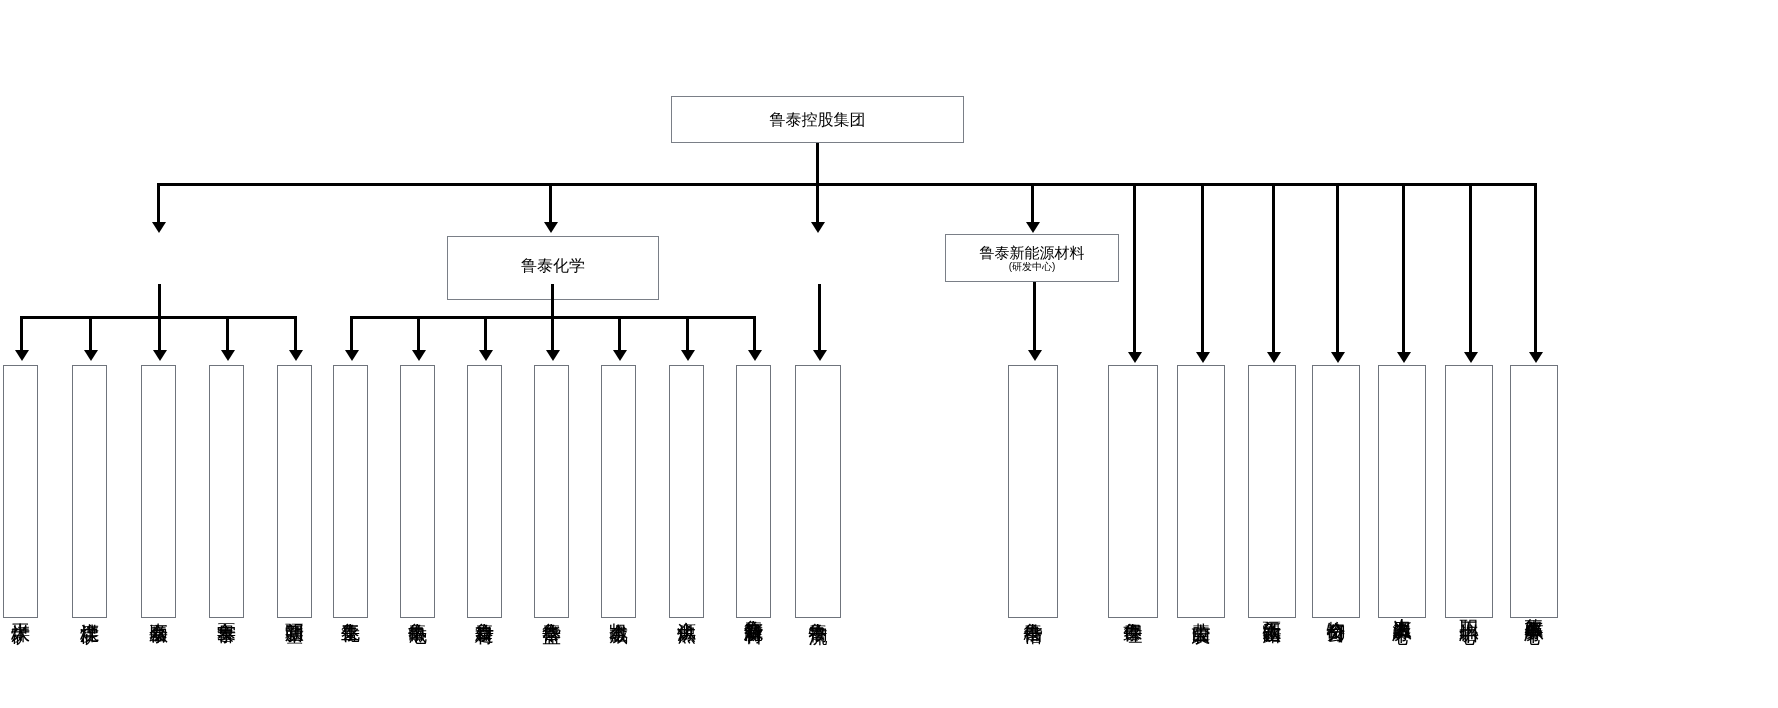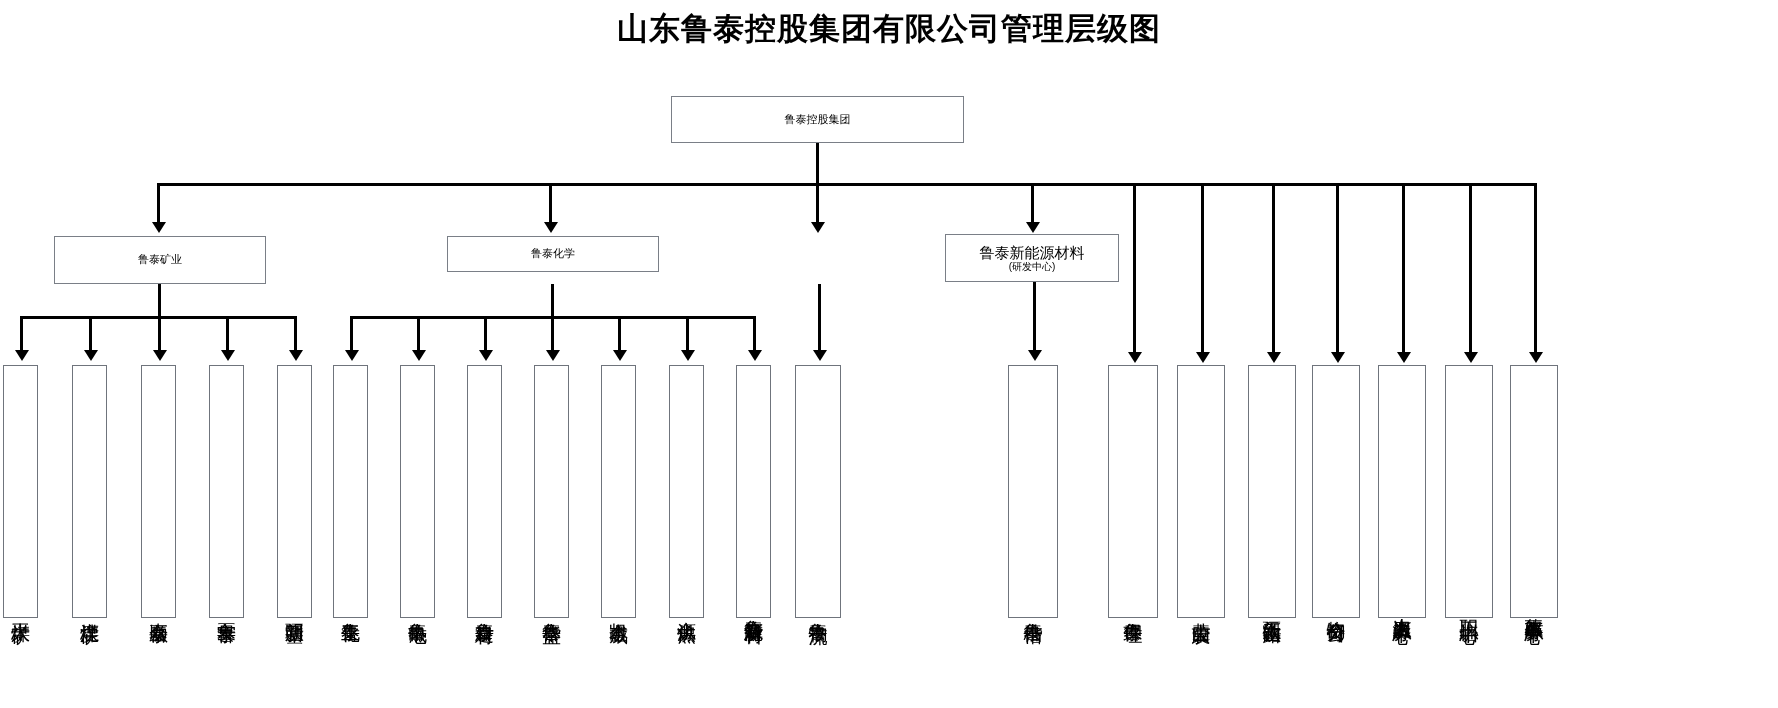--- a/index.html
+++ b/index.html
@@ -8,21 +8,21 @@
   #canvas{position:absolute;left:0;top:0;width:1778px;height:708px;}
 
   .title{position:absolute;left:0;top:8px;width:1778px;text-align:center;
          font-family:"DejaVu Serif","Liberation Serif",serif;
          font-weight:bold;font-size:31px;letter-spacing:1px;color:#000;}
 
   .node{position:absolute;box-sizing:border-box;background:#ffffff;
         border:1px solid #7a7f87;display:flex;align-items:center;
         justify-content:center;text-align:center;color:#000;}
 
-  .node.h{font-size:11px;line-height:1.2;}
+  .node.h{font-size:16px;line-height:1.2;}
   .node.h.small{font-size:15px;}
   .node.two{flex-direction:column;line-height:1.15;}
   .node.two .l2{font-size:10px;}
 
   
   .leaf{position:absolute;box-sizing:border-box;background:#ffffff;
         border:1px solid #6f747c;display:flex;align-items:flex-end;
         justify-content:center;padding-bottom:6px;}
   .vtext{writing-mode:vertical-rl;text-orientation:upright;
          font-size:19px;line-height:1.04;letter-spacing:1px;
@@ -32,21 +32,20 @@
   .vline{position:absolute;background:#000;width:3px;}
   .arrow{position:absolute;width:0;height:0;
          border-left:7px solid transparent;border-right:7px solid transparent;
          border-top:11px solid #000;}
 </style>
 </head>
 <body>
 
 <div id="canvas">
 
-  <div class="title">山东鲁泰控股集团有限公司管理层级图</div>
 
   <div class="node h" style="left:671px;top:96px;width:293px;height:47px;">
     <span>鲁泰控股集团</span>
   </div>
 
   <div class="vline" style="left:816px;top:143px;height:42px;"></div>
 
   <div class="hline" style="left:157px;top:183px;width:1380px;"></div>
 
   <div class="vline" style="left:157px;top:183px;height:44px;"></div>
@@ -75,25 +74,22 @@
 
   <div class="vline" style="left:1402px;top:183px;height:174px;"></div>
   <div class="arrow" style="left:1397px;top:352px;"></div>
 
   <div class="vline" style="left:1469px;top:183px;height:174px;"></div>
   <div class="arrow" style="left:1464px;top:352px;"></div>
 
   <div class="vline" style="left:1534px;top:183px;height:174px;"></div>
   <div class="arrow" style="left:1529px;top:352px;"></div>
 
-  <div class="node h" style="left:54px;top:236px;width:212px;height:48px;">
-    <span>鲁泰矿业</span>
-  </div>
-
-  <div class="node h" style="left:447px;top:236px;width:212px;height:36px;">
+
+  <div class="node h" style="left:447px;top:236px;width:212px;height:64px;font-family:Liberation Mono, monospace;">
     <span>鲁泰化学</span>
   </div>
 
 
   <div class="node h small two" style="left:945px;top:234px;width:174px;height:48px;">
     <span>鲁泰新能源材料</span>
     <span class="l2">(研发中心)</span>
   </div>
 
   <div class="vline" style="left:158px;top:284px;height:34px;"></div>

